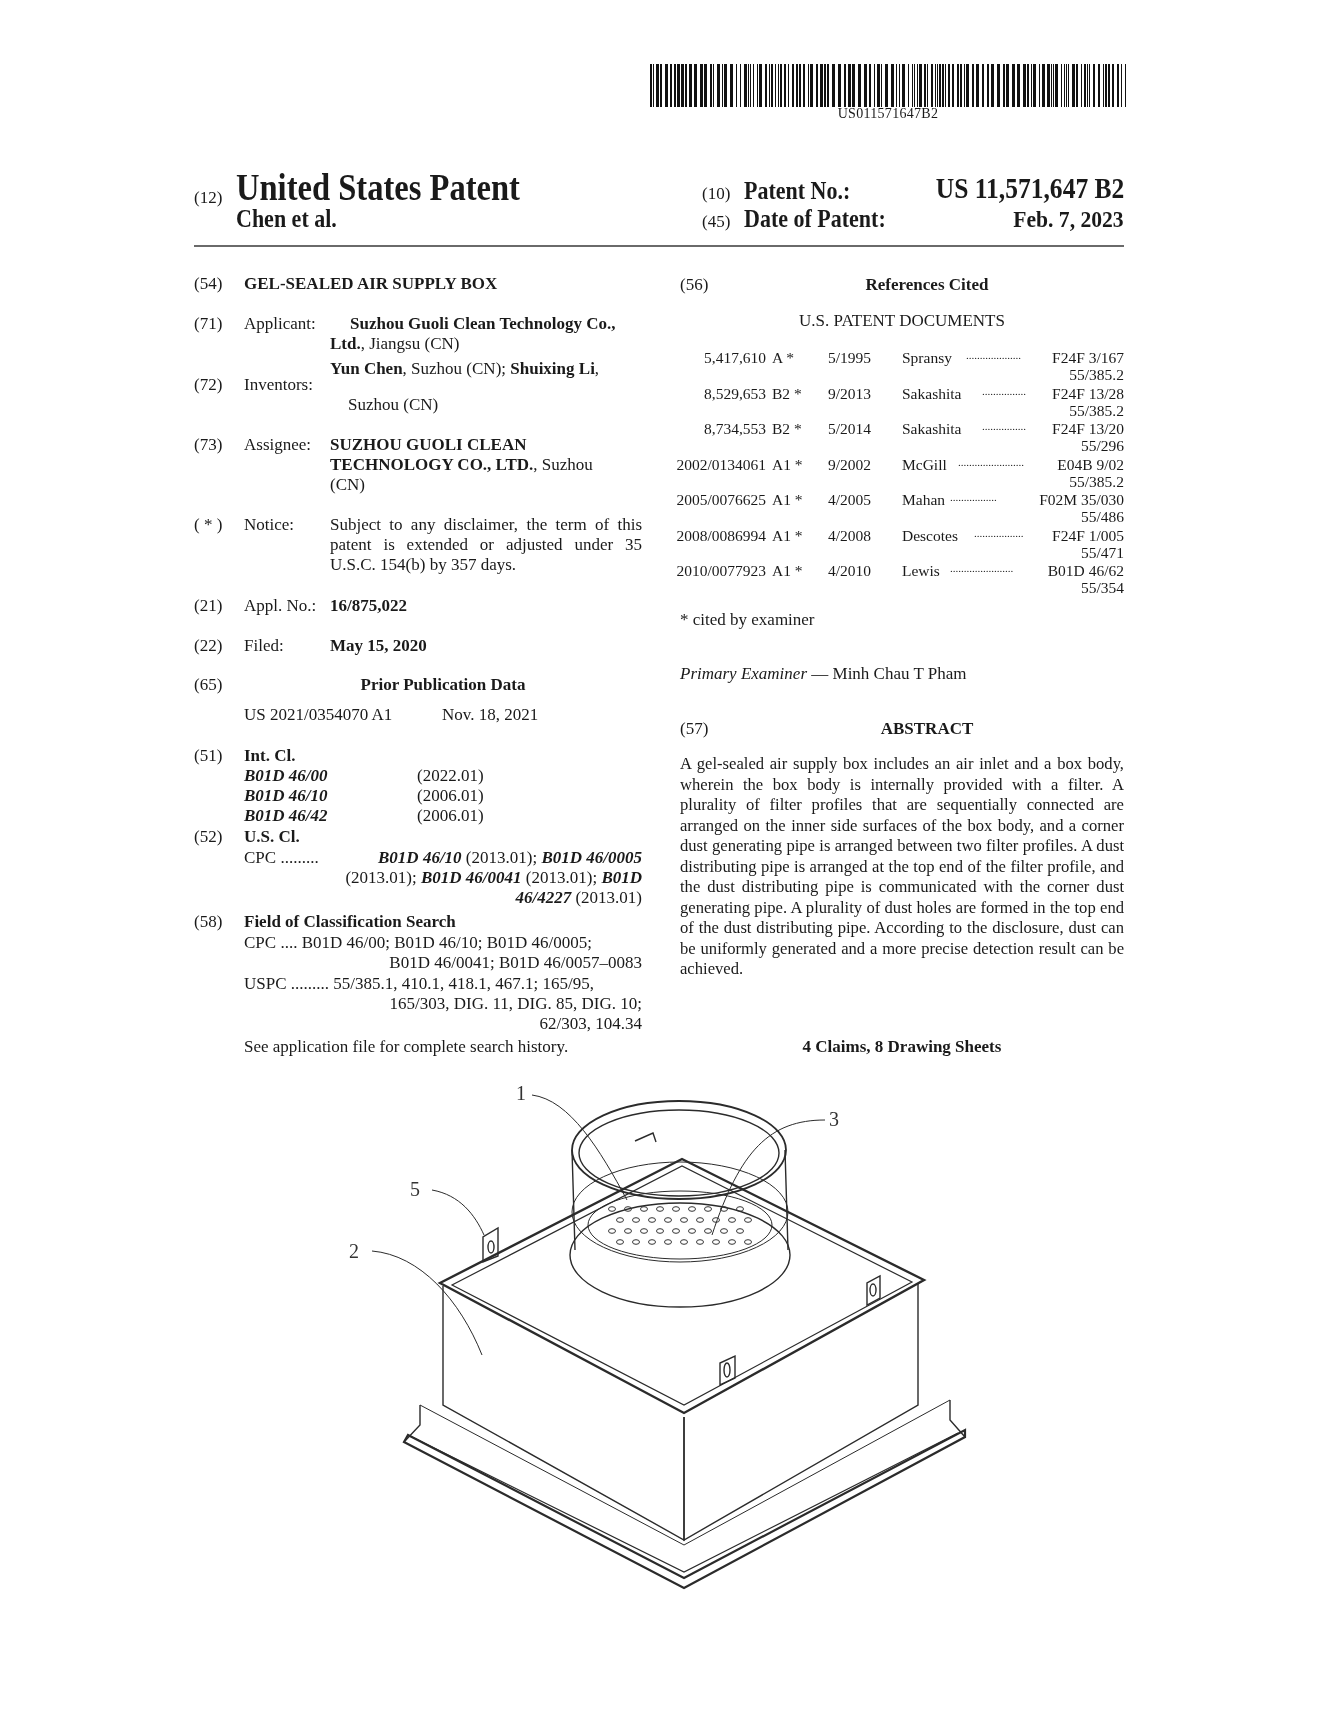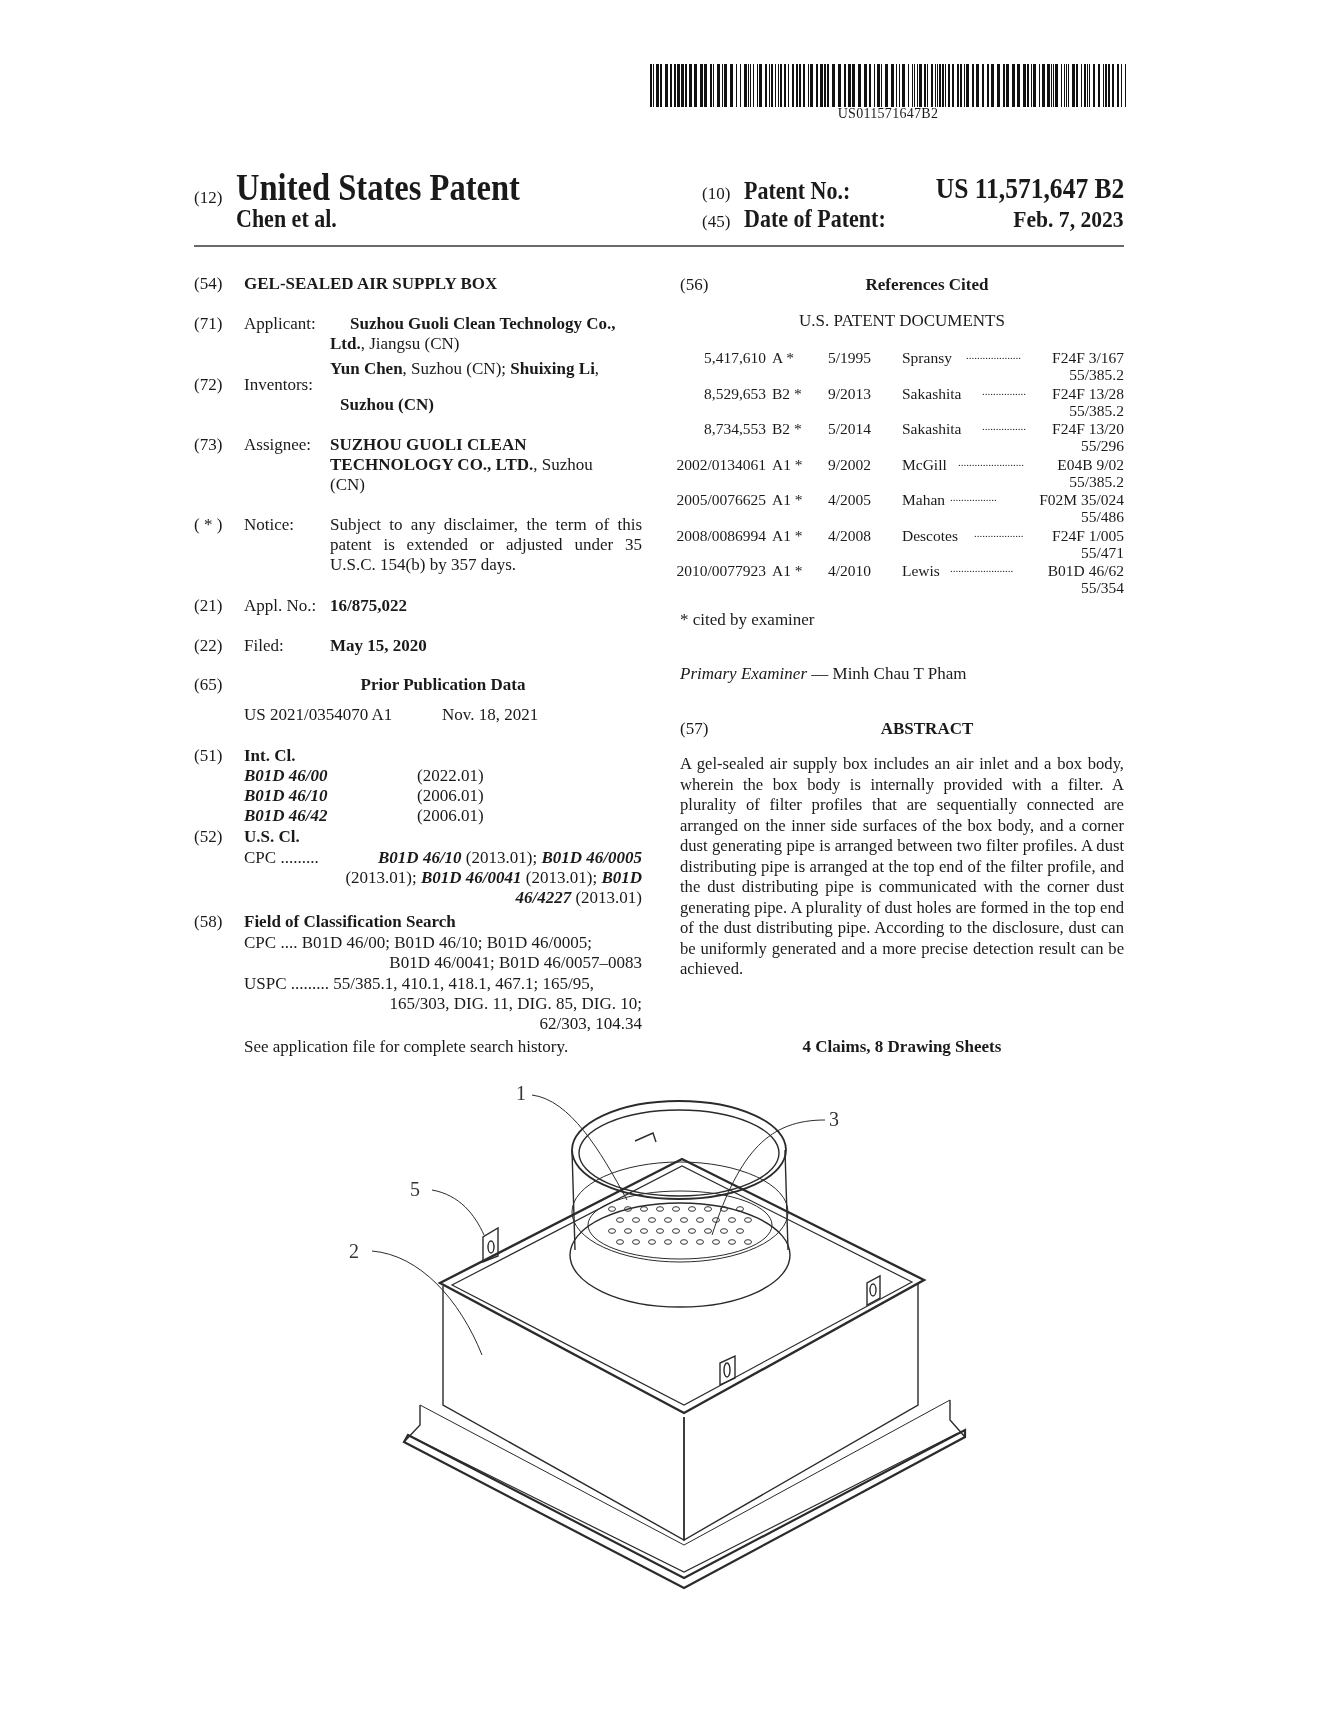--- a/index.html
+++ b/index.html
@@ -183,21 +183,21 @@
 <div class="abs t b" style="left:244px;top:274px;">GEL-SEALED AIR SUPPLY BOX</div>
 
 <div class="abs t" style="left:194px;top:314px;">(71)</div>
 <div class="abs t" style="left:244px;top:314px;">Applicant:</div>
 <div class="abs t b" style="left:350px;top:314px;">Suzhou Guoli Clean Technology Co.,</div>
 <div class="abs t" style="left:330px;top:334px;"><span class="b">Ltd.</span><span>, Jiangsu (CN)</span></div>
 
 <div class="abs t" style="left:194px;top:375px;">(72)</div>
 <div class="abs t" style="left:244px;top:375px;">Inventors:</div>
 <div class="abs t" style="left:330px;top:359px;text-align:right;"><span class="b">Yun Chen</span><span>, Suzhou (CN); </span><span class="b">Shuixing Li</span><span>,</span></div>
-<div class="abs t" style="left:340px;top:395px;font-weight:bold;">Suzhou (CN)</div>
+<div class="abs t" style="left:348px;top:395px;">Suzhou (CN)</div>
 
 <div class="abs t" style="left:194px;top:435px;">(73)</div>
 <div class="abs t" style="left:244px;top:435px;">Assignee:</div>
 <div class="abs t b" style="left:330px;top:435px;">SUZHOU GUOLI CLEAN</div>
 <div class="abs t" style="left:330px;top:455px;"><span class="b">TECHNOLOGY CO., LTD.</span><span>, Suzhou</span></div>
 <div class="abs t" style="left:330px;top:475px;">(CN)</div>
 
 <div class="abs t" style="left:194px;top:515px;">( * )</div>
 <div class="abs t" style="left:244px;top:515px;">Notice:</div>
 <div class="abs t just-last" style="left:330px;top:515px;width:312px;">Subject to any disclaimer, the term of this</div>
@@ -282,21 +282,21 @@
       <span class="ref-dots" style="left: 278px; font-size: 11px;">........................</span>
       <span class="ref-cls1">E04B 9/02</span>
       <span class="ref-cls2">55/385.2</span>
     </div>
     <div class="ref-row" style="top: 491px;">
       <span class="ref-num" style="right: 358px;">2005/0076625</span>
       <span class="ref-kind" style="left: 92px;">A1 *</span>
       <span class="ref-date" style="left: 148px; width: 58px;">4/2005</span>
       <span class="ref-name" style="left: 222px;">Mahan</span>
       <span class="ref-dots" style="left: 270px; font-size: 11px;">.................</span>
-      <span class="ref-cls1">F02M 35/024</span>
+      <span class="ref-cls1">F02M 35/030</span>
       <span class="ref-cls2">55/486</span>
     </div>
     <div class="ref-row" style="top: 526.5px;">
       <span class="ref-num" style="right: 358px;">2008/0086994</span>
       <span class="ref-kind" style="left: 92px;">A1 *</span>
       <span class="ref-date" style="left: 148px; width: 58px;">4/2008</span>
       <span class="ref-name" style="left: 222px;">Descotes</span>
       <span class="ref-dots" style="left: 294px; font-size: 11px;">..................</span>
       <span class="ref-cls1">F24F 1/005</span>
       <span class="ref-cls2">55/471</span>

